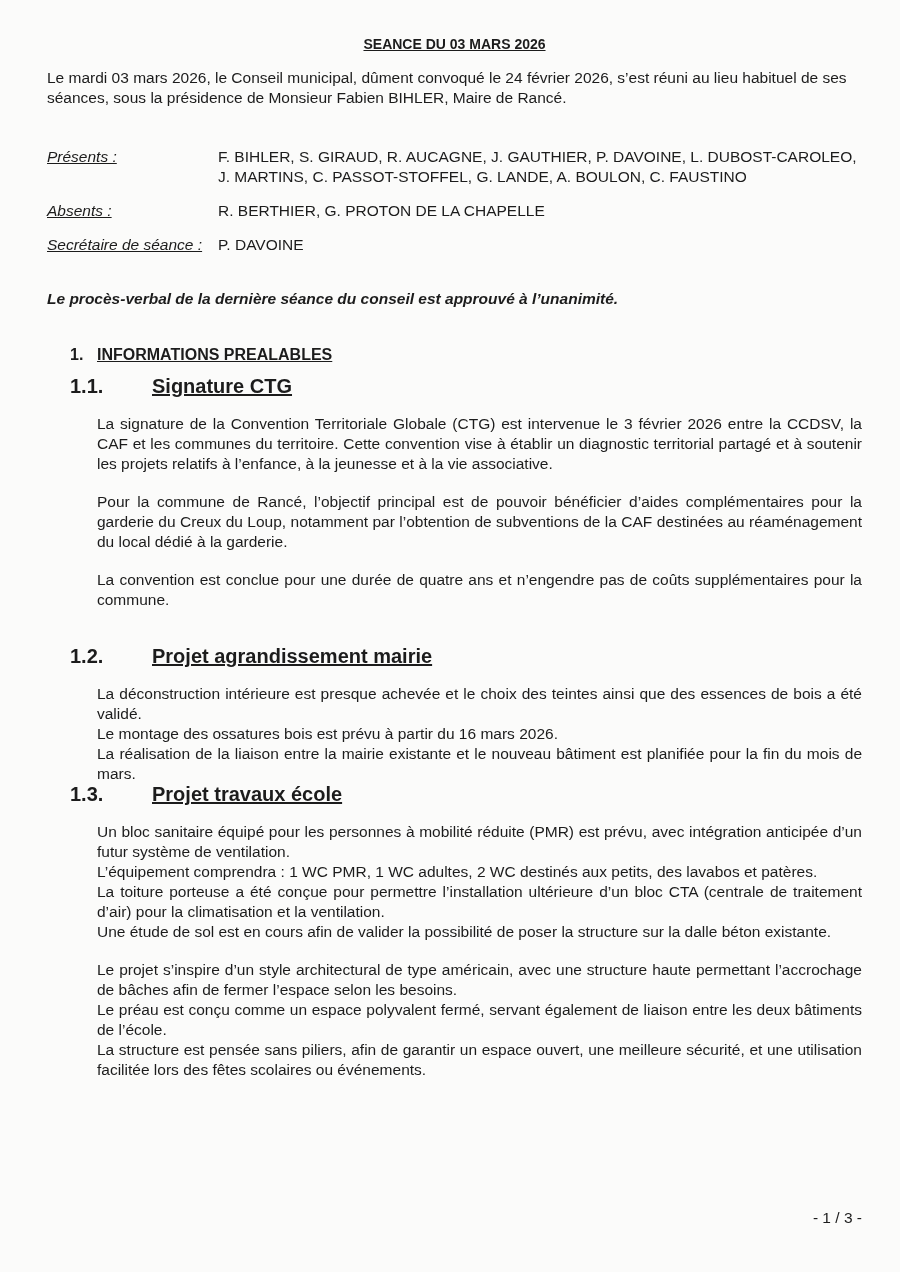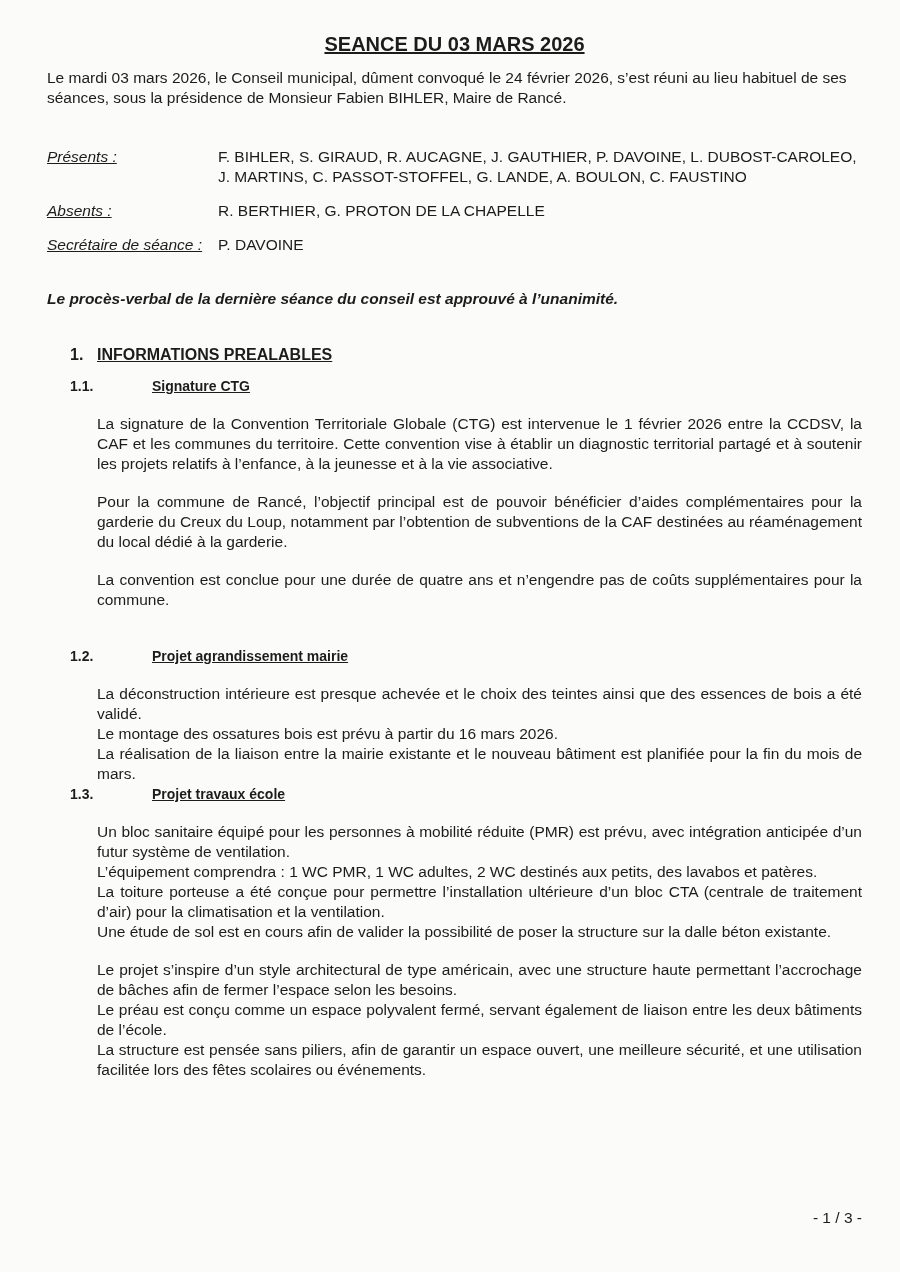--- a/index.html
+++ b/index.html
@@ -9,37 +9,37 @@
     box-sizing: border-box;
     background: #fbfbfa;
     color: #1c1c1c;
     font-family: "Liberation Sans", "DejaVu Sans", sans-serif;
     font-size: 15.5px;
     line-height: 20px;
     padding: 34px 38px 44px 47px;
     display: flex;
     flex-direction: column;
   }
-  .doc-title { text-align: center; font-weight: bold; font-size: 20px; margin: 0 0 14px 0; }
+  .doc-title { text-align: center; font-weight: bold; font-size: 14px; margin: 0 0 14px 0; }
   .doc-title span { text-decoration: underline; }
   .intro { margin: 0; text-align: left; }
 
   .attendance { margin-top: 39px; }
   .att-row { display: flex; align-items: flex-start; }
   .att-row + .att-row { margin-top: 14px; align-items: flex-end; }
   .att-label { flex: 0 0 171px; text-decoration: underline; font-style: italic; }
   .att-value { flex: 1; }
 
   .approval { font-weight: bold; font-style: italic; margin: 34px 0 0 0; }
 
   .sec-heading { display: flex; font-weight: bold; font-size: 16px; margin: 36px 0 0 23px; }
   .sec-heading .num { flex: 0 0 27px; }
   .sec-heading .t { text-decoration: underline; }
 
-  .sub-heading { display: flex; font-weight: bold; font-size: 14px; margin-left: 23px; }
+  .sub-heading { display: flex; font-weight: bold; font-size: 20px; margin-left: 23px; }
   .sub-heading .num { flex: 0 0 82px; }
   .sub-heading .t { text-decoration: underline; }
   .mt-after-sec { margin-top: 11px; }
   .mt-big { margin-top: 36px; }
   .mt-big2 { }
 
   .block { margin: 18px 0 0 50px; }
   .block p { margin: 0; text-align: justify; }
 
   .footer { margin-top: auto; text-align: right; padding-top: 20px; }
@@ -74,21 +74,21 @@
   <span class="num">1.</span>
   <span class="t">INFORMATIONS PREALABLES</span>
 </div>
 
 <div class="sub-heading mt-after-sec">
   <span class="num">1.1.</span>
   <span class="t">Signature CTG</span>
 </div>
 
 <div class="block">
-  <p>La signature de la Convention Territoriale Globale (CTG) est intervenue le 1 février 2026 entre la CCDSV, la CAF et les communes du territoire. Cette convention vise à établir un diagnostic territorial partagé et à soutenir les projets relatifs à l’enfance, à la jeunesse et à la vie associative.</p>
+  <p>La signature de la Convention Territoriale Globale (CTG) est intervenue le 3 février 2026 entre la CCDSV, la CAF et les communes du territoire. Cette convention vise à établir un diagnostic territorial partagé et à soutenir les projets relatifs à l’enfance, à la jeunesse et à la vie associative.</p>
 </div>
 <div class="block">
   <p>Pour la commune de Rancé, l’objectif principal est de pouvoir bénéficier d’aides complémentaires pour la garderie du Creux du Loup, notamment par l’obtention de subventions de la CAF destinées au réaménagement du local dédié à la garderie.</p>
 </div>
 <div class="block">
   <p>La convention est conclue pour une durée de quatre ans et n’engendre pas de coûts supplémentaires pour la commune.</p>
 </div>
 
 <div class="sub-heading mt-big">
   <span class="num">1.2.</span>

